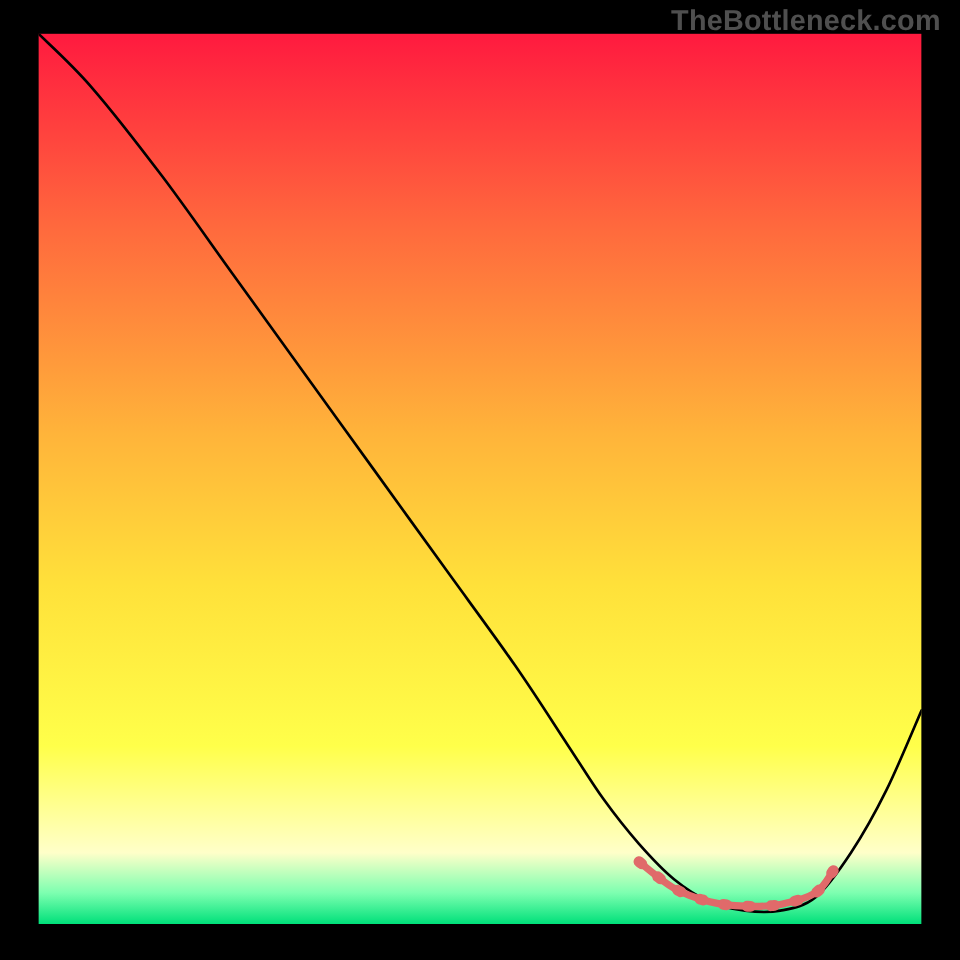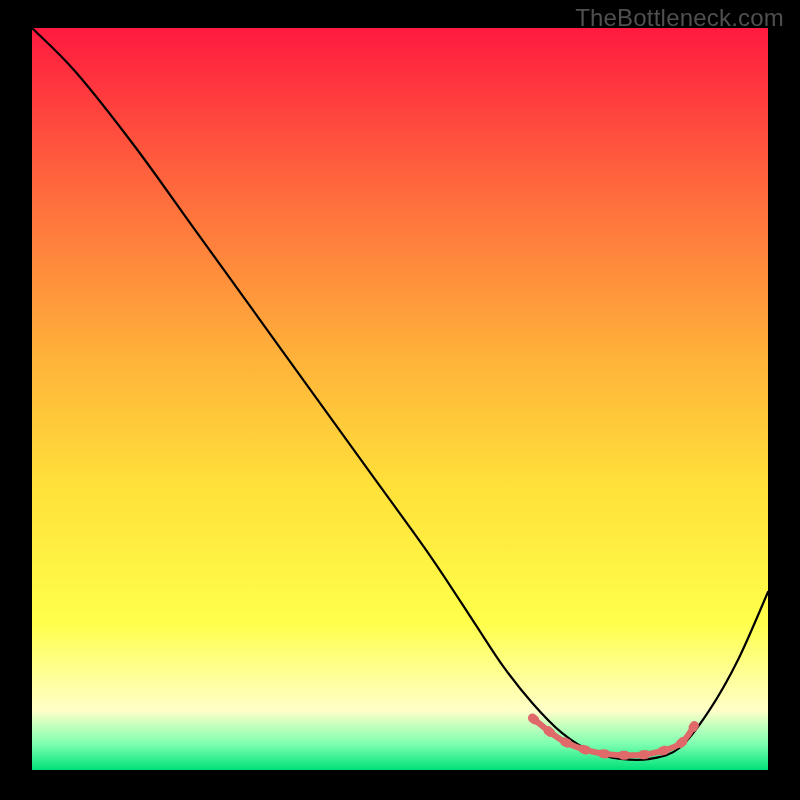--- a/index.html
+++ b/index.html
@@ -16,21 +16,21 @@
     width: 800px;
     height: 800px;
     background: #000000;
   }
   .watermark {
     position: absolute;
     top: 4px;
     right: 16px;
     color: #4f4f4f;
     font-size: 24px;
-    font-weight: 400;
+    font-weight: 700;
     letter-spacing: 0.2px;
     z-index: 5;
   }
   .plot-wrap {
     position: absolute;
     left: 32px;
     top: 28px;
     width: 736px;
     height: 742px;
     background: #000000;

